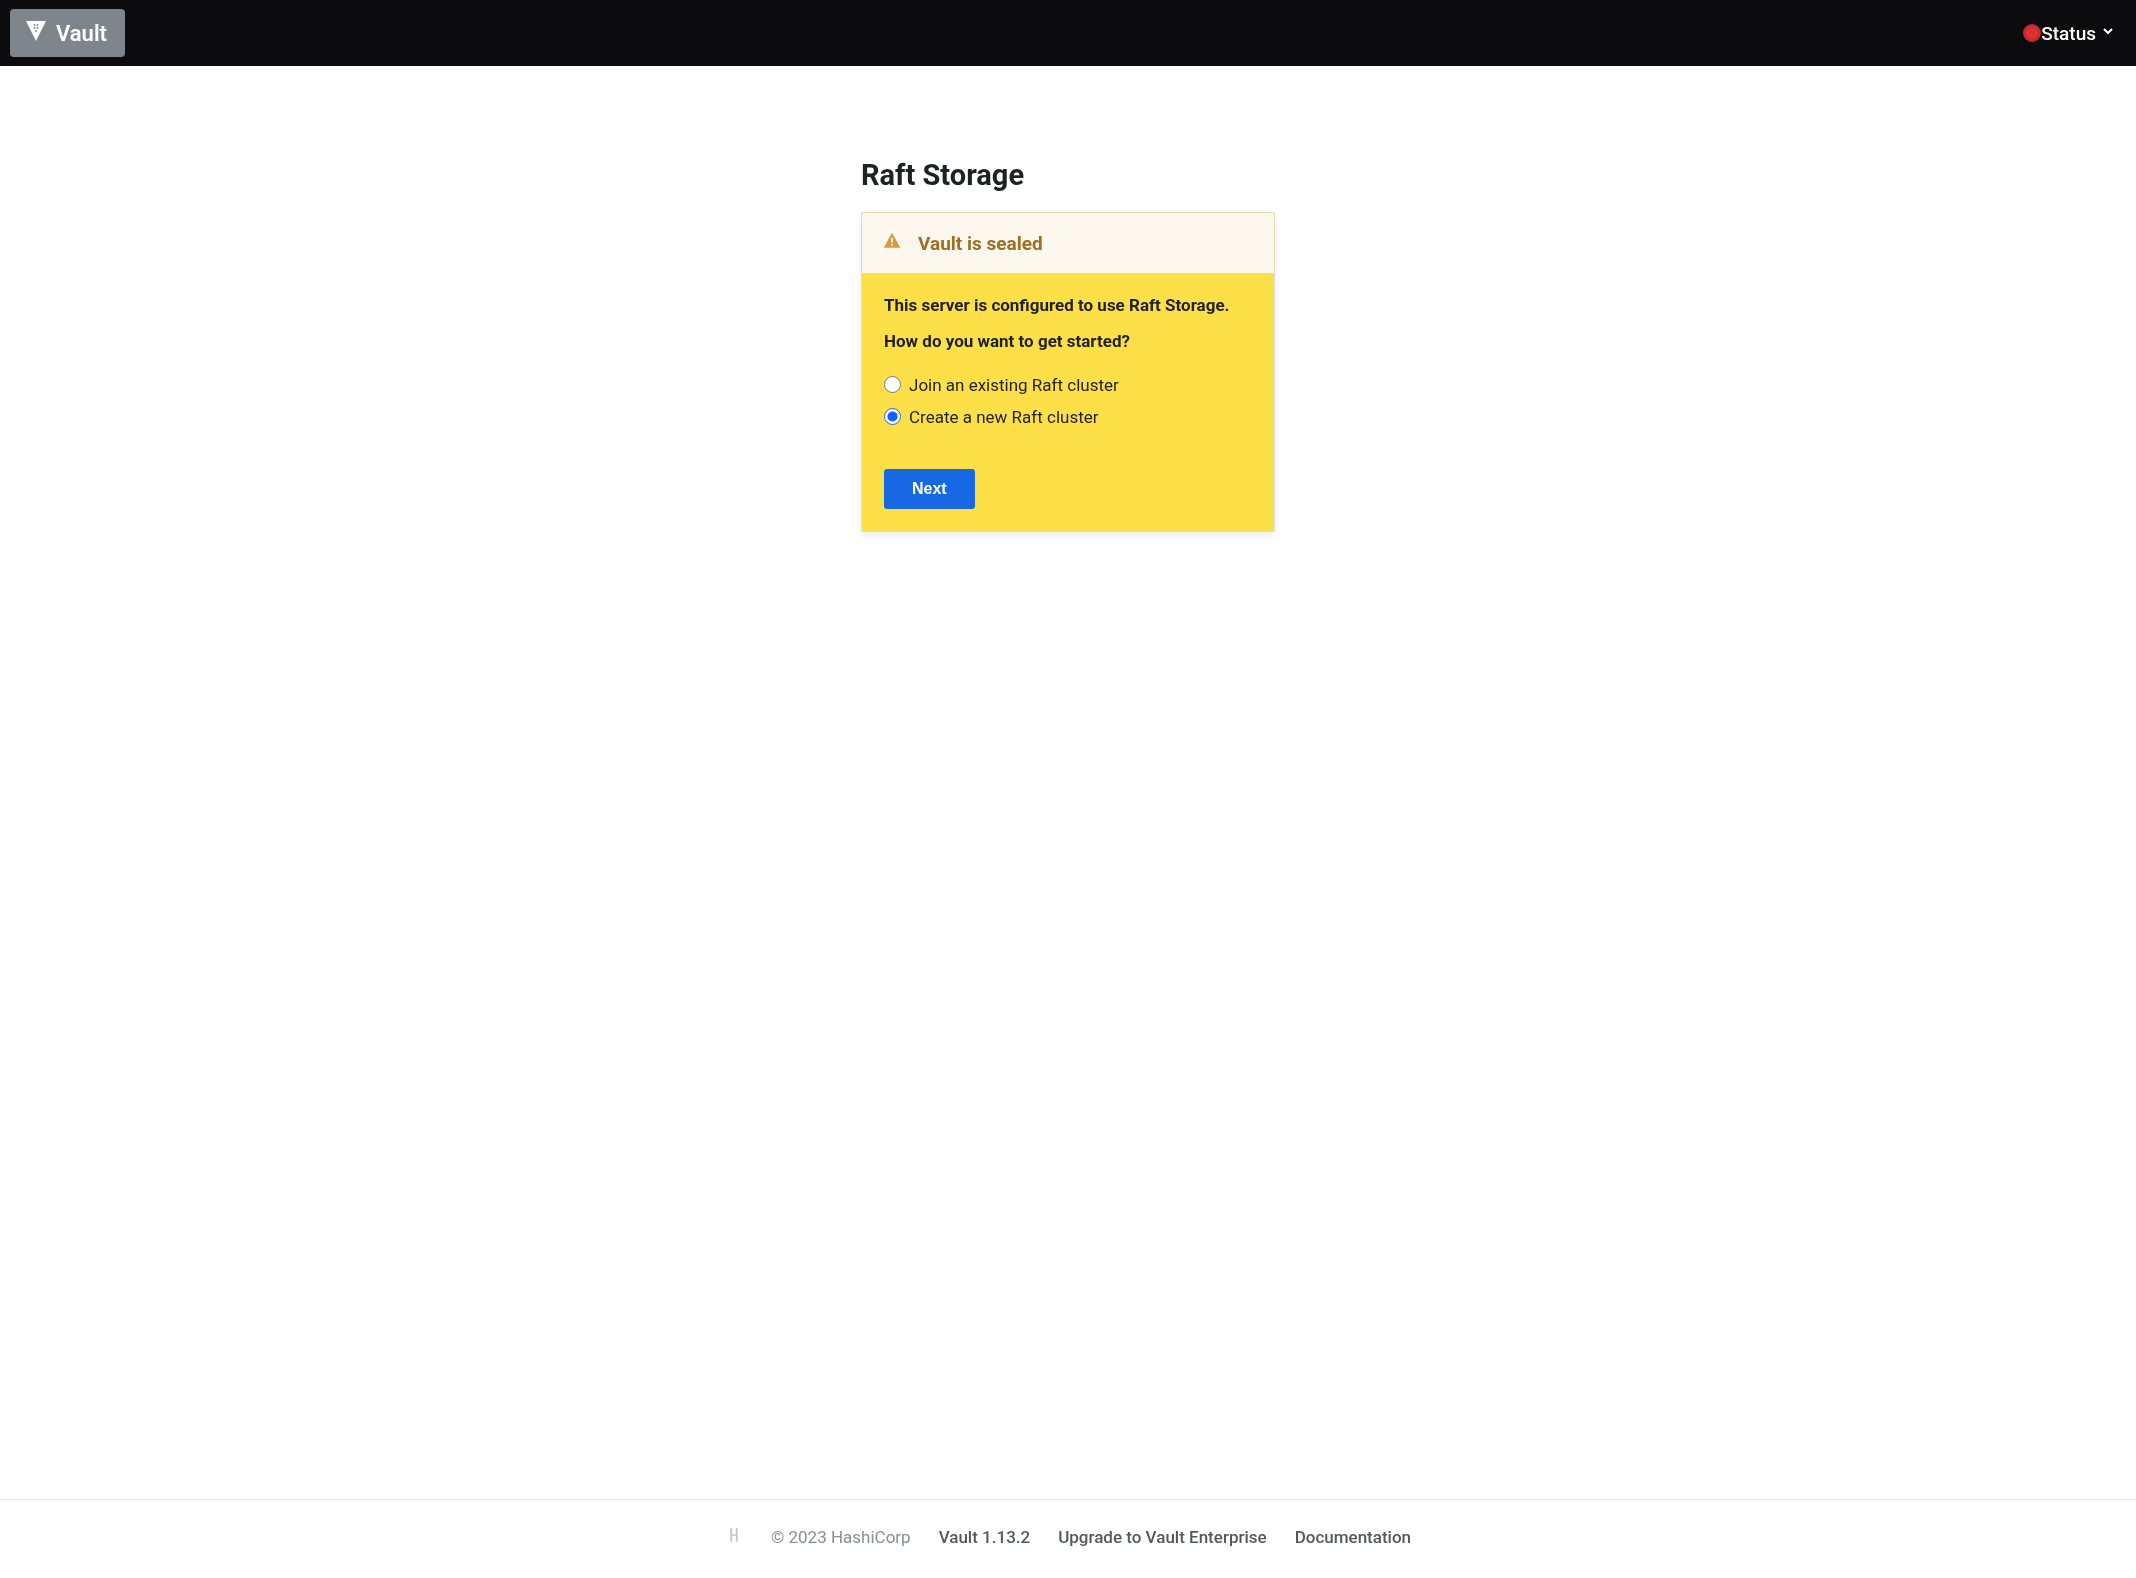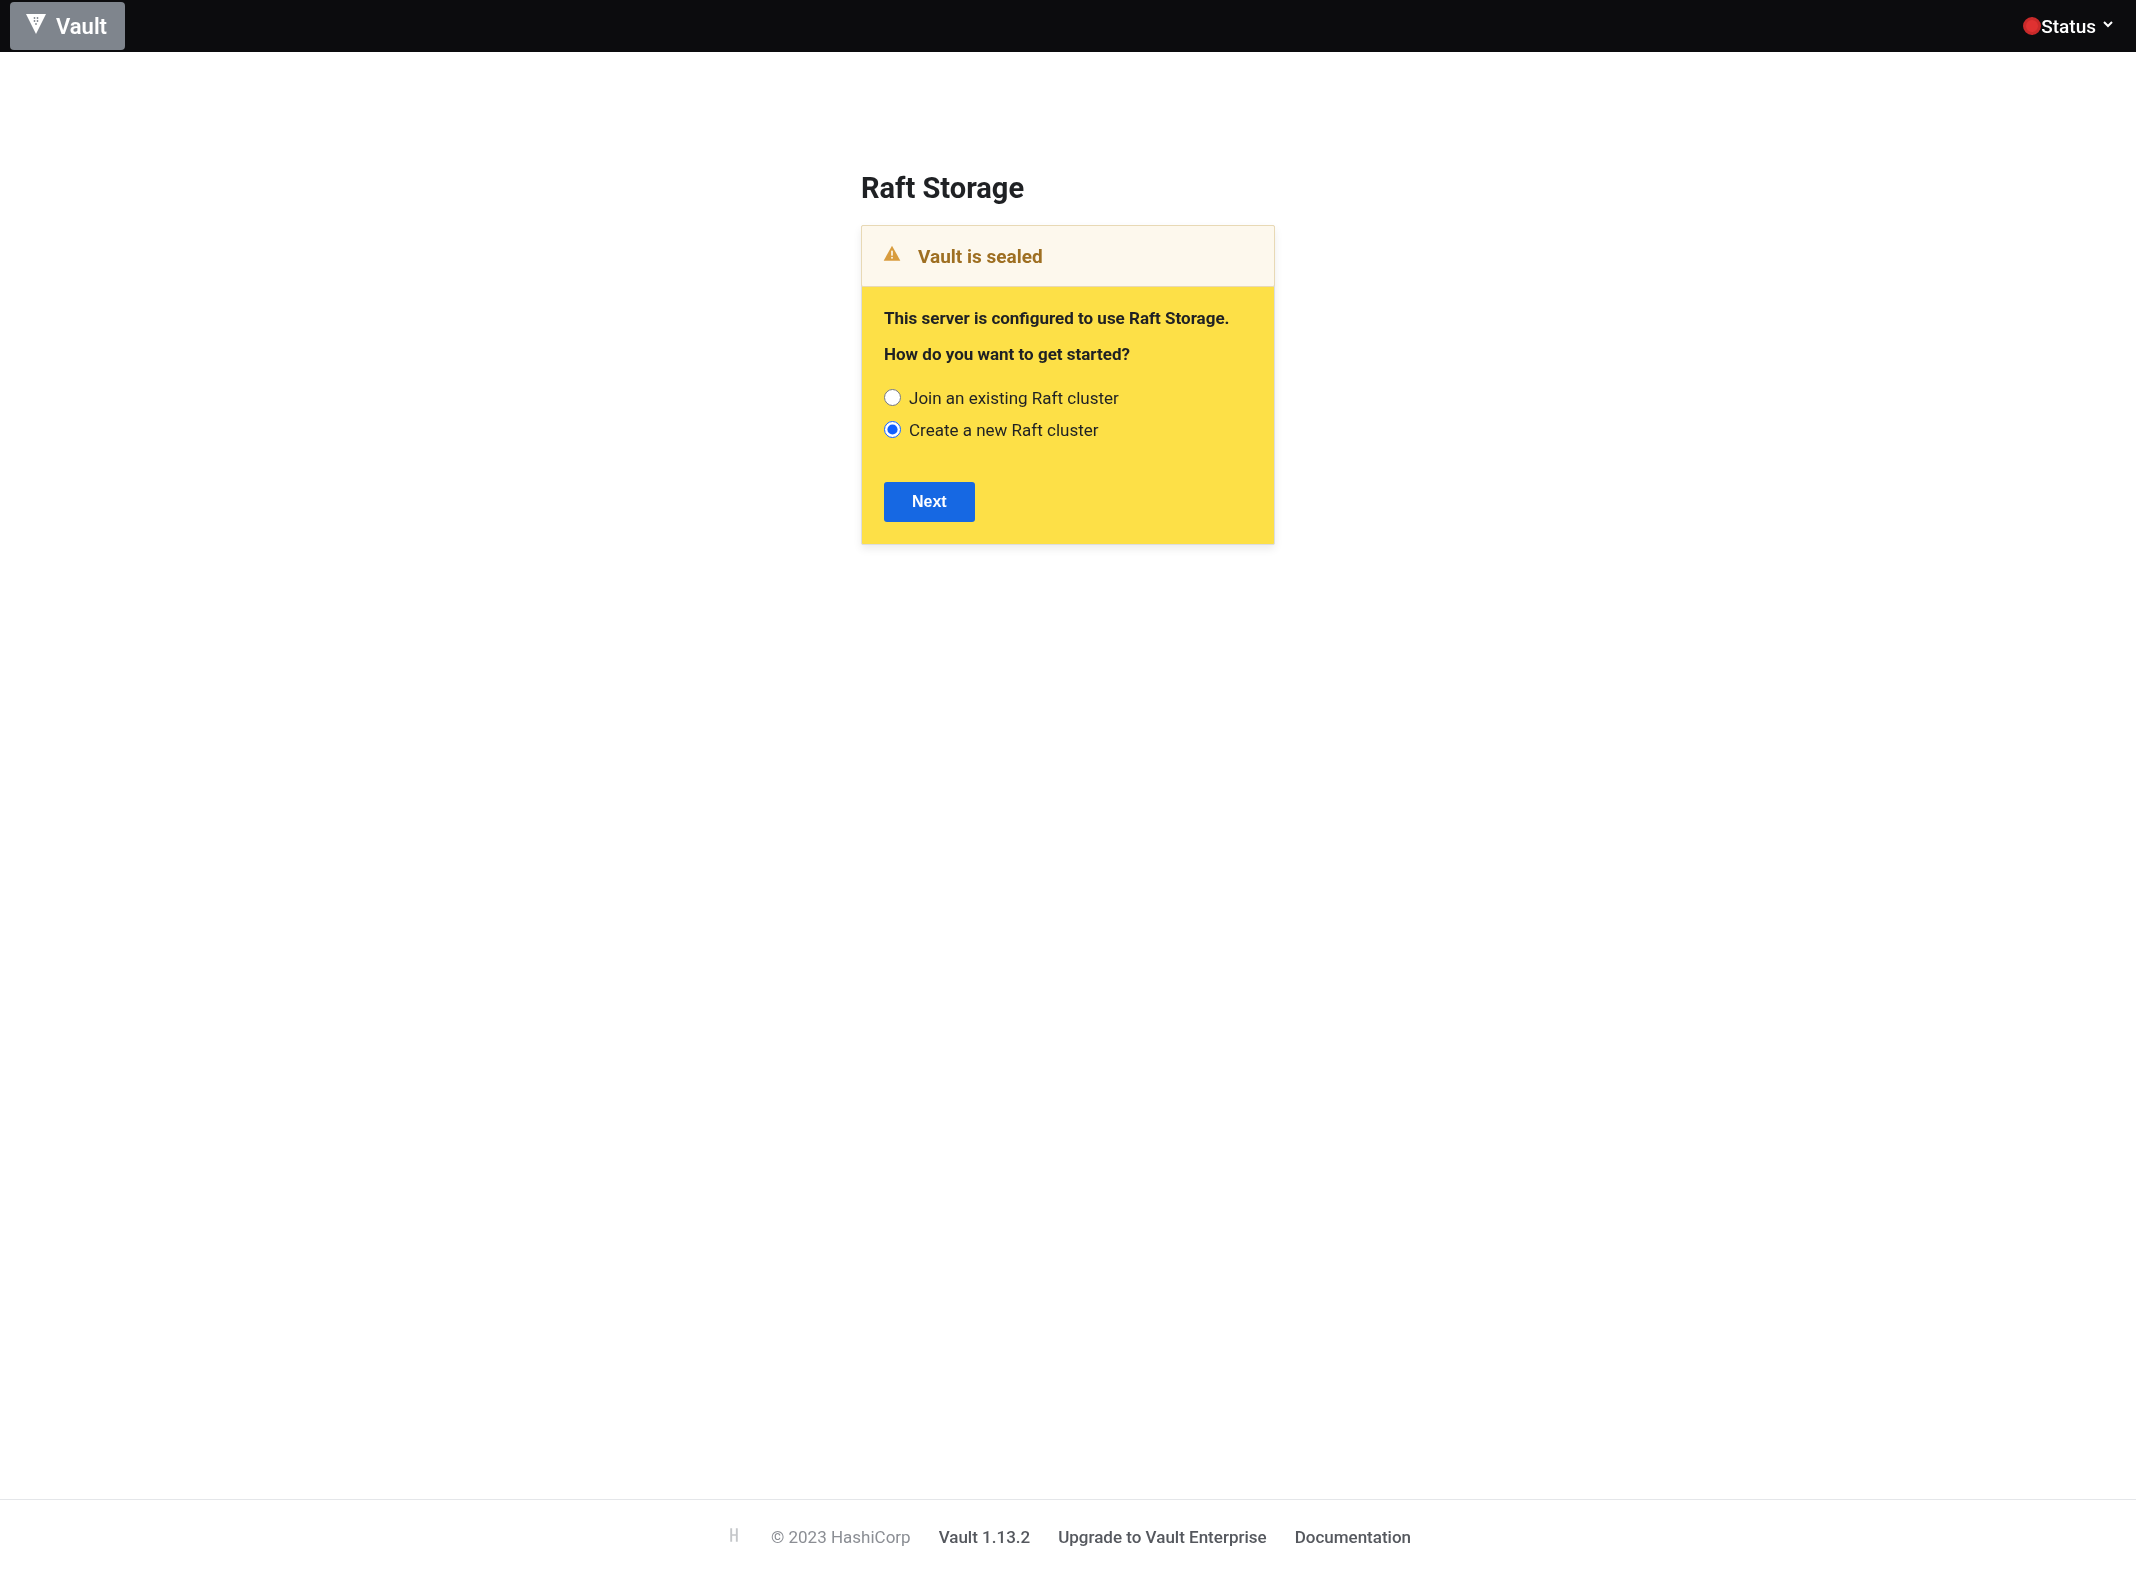--- a/index.html
+++ b/index.html
@@ -10,21 +10,21 @@
     body {
       font-family: -apple-system, BlinkMacSystemFont, "Segoe UI", Roboto, Helvetica, Arial, sans-serif;
       background: #ffffff;
       color: #1f2124;
       min-height: 100vh;
       display: flex;
       flex-direction: column;
     }
     .header {
       background: #0c0c0e;
-      height: 52px;
+      height: 66px;
       display: flex;
       align-items: center;
       justify-content: space-between;
       padding: 0 20px 0 0;
     }
     .logo-wrap {
       background: #7f858d;
       height: 48px;
       display: flex;
       align-items: center;
@@ -62,21 +62,21 @@
     }
     .chevron {
       color: #ffffff;
       margin-left: 4px;
     }
     .main {
       flex: 1;
       display: flex;
       flex-direction: column;
       align-items: center;
-      padding-top: 119px;
+      padding-top: 92px;
     }
     .page-title {
       font-size: 29px;
       font-weight: 700;
       color: #1f2124;
       margin-bottom: 20px;
       width: 414px;
       text-align: left;
     }
     .card {

